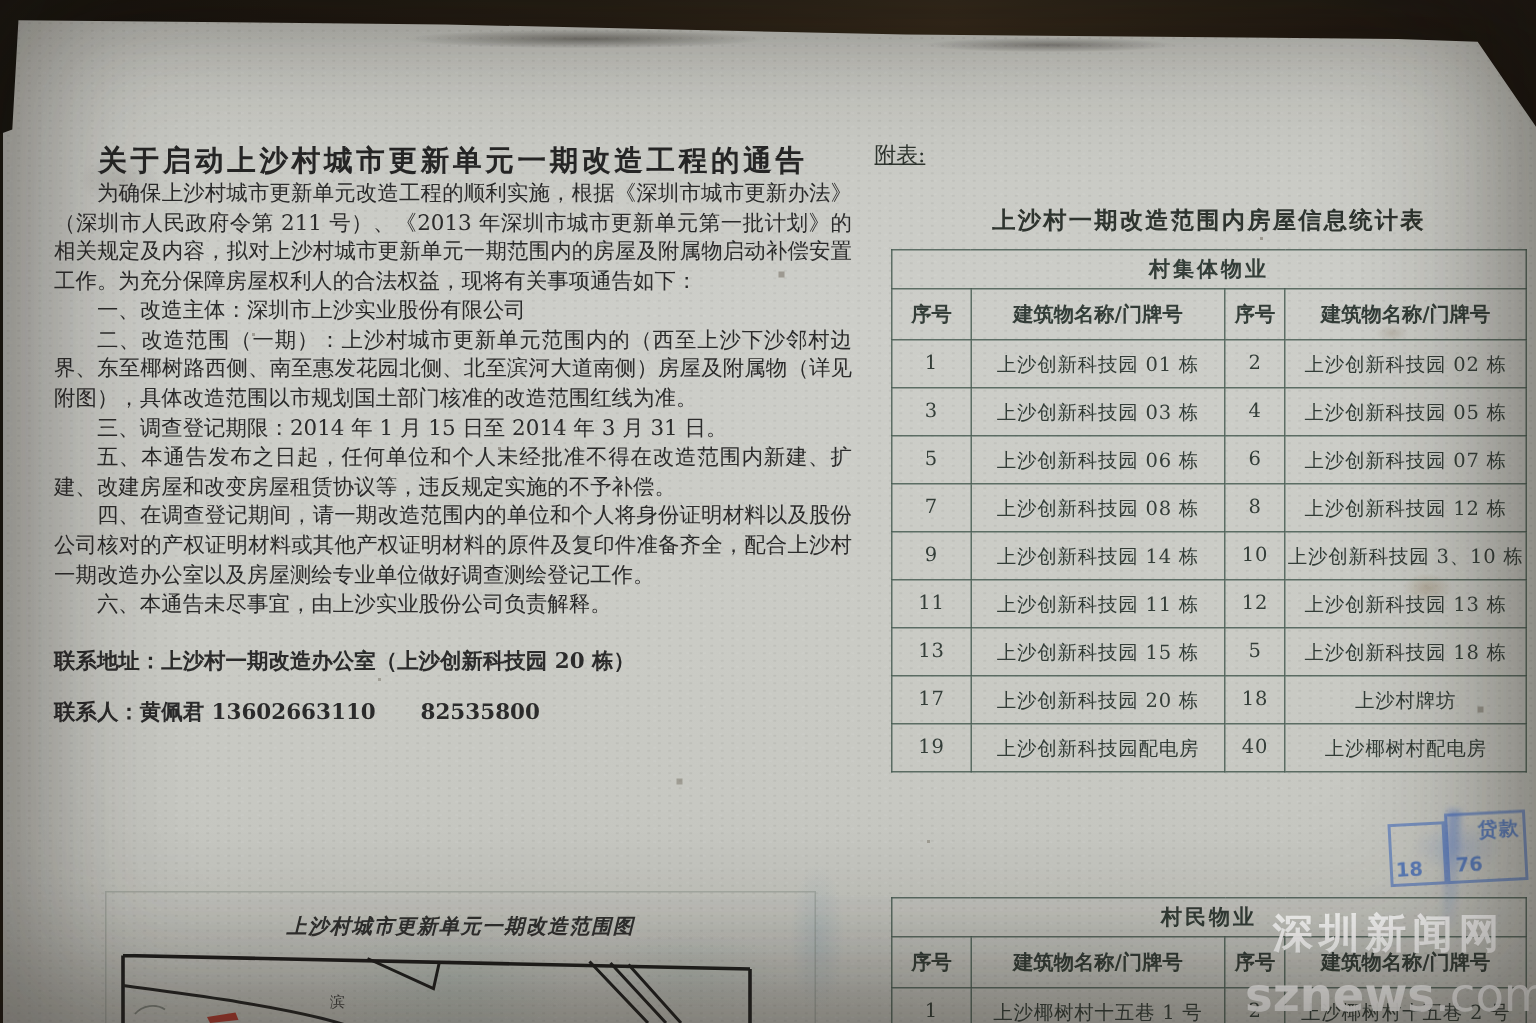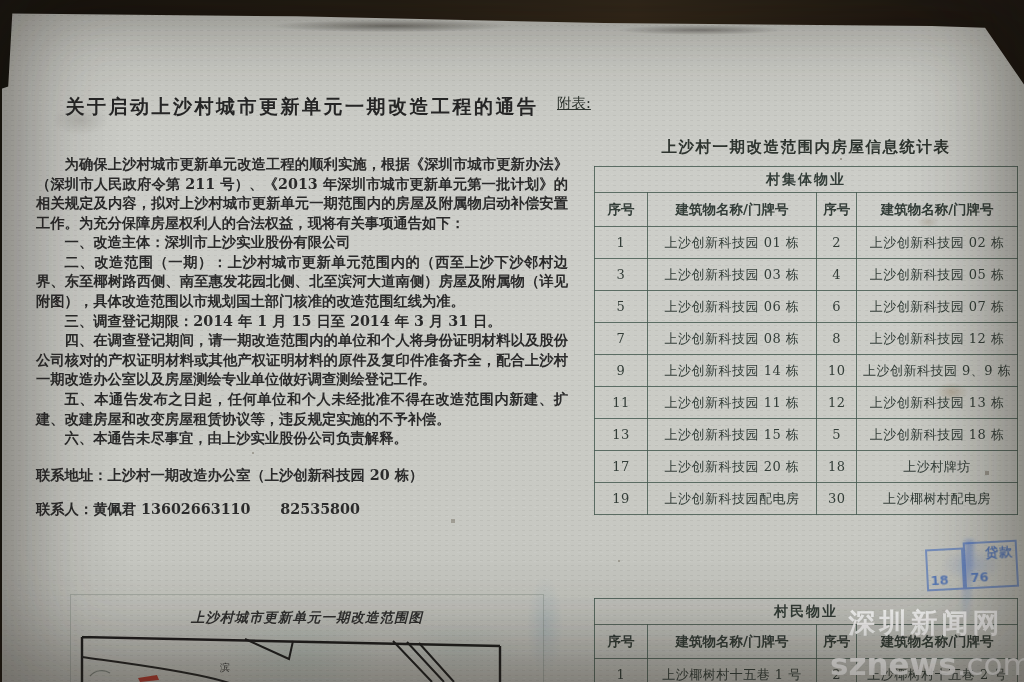--- a/index.html
+++ b/index.html
@@ -36,34 +36,34 @@
   .band{position:absolute;left:0;top:0;width:1024px;height:96px;
         background:linear-gradient(90deg,#100d08,#241c12 40%,#332819 62%,#140f0a);
         clip-path:polygon(0 0,100% 0,100% 88%,96.2% 29%,91% 27%,59% 24%,29% 17%,1.2% 14%,0.8% 90%,0 93%);
         filter:drop-shadow(0 2px 3px rgba(20,16,12,.55));}
   
   .print{position:absolute;inset:0;filter:blur(.3px);color:#2c2c2c;}
   .serif{font-family:"DejaVu Serif","Liberation Serif",serif;}
   .notice{position:absolute;left:36px;top:94px;width:532px;}
   .notice-title{font-size:19px;font-weight:bold;letter-spacing:2.5px;text-align:center;
                 color:#262626;margin:0;}
-  .notice-body{margin-top:35px;font-size:14.3px;line-height:1.37;text-align:justify;
-               color:#2b2b2b;font-weight:bold;}
+  .notice-body{font-size:14.3px;line-height:1.37;text-align:justify;
+               color:#2b2b2b;}
   .notice-body p{margin:0;text-indent:2em;}
   .contact{font-weight:bold;white-space:pre-wrap;font-size:14.3px;color:#2b2b2b;}
   .contact.addr{margin-top:17px;}
   .contact.person{margin-top:15px;}
   
   .map-box{position:absolute;left:70px;top:594px;width:472px;height:120px;
            border:1px solid rgba(125,135,128,.4);}
   .map-title{margin-top:14px;text-align:center;font-size:13.5px;font-weight:bold;
              letter-spacing:1px;color:#303030;font-style:italic;}
   .map-svg{position:absolute;left:80px;top:636px;}
   
-  .appendix-label{position:absolute;left:557px;top:94px;font-size:14.5px;color:#2f352f;text-decoration:underline;}
+  .appendix-label{position:absolute;left:583px;top:94px;font-size:14.5px;color:#2f352f;text-decoration:underline;}
   .table-title{position:absolute;left:594px;top:137px;width:424px;text-align:center;
                font-size:15.5px;font-weight:bold;letter-spacing:1.5px;color:#2e342f;}
   table.info{position:absolute;left:594px;width:424px;border-collapse:collapse;
              table-layout:fixed;color:#333d38;}
   table.t1{top:166px;} table.t2{top:598px;}
   table.info th,table.info td{border:1px solid rgba(72,92,82,.85);text-align:center;
              padding:0;overflow:hidden;white-space:nowrap;}
   th.group{height:25px;font-size:14px;letter-spacing:2px;font-weight:bold;}
   tr.cols th{height:33px;font-size:13.5px;font-weight:bold;}
   table.info td{height:31px;font-size:13px;letter-spacing:.5px;}
@@ -100,22 +100,22 @@
 
   <div class="print serif">
 
     <div class="notice">
       <h1 class="notice-title" style="font-family:'DejaVu Sans','Liberation Sans',sans-serif;">关于启动上沙村城市更新单元一期改造工程的通告</h1>
       <div class="notice-body">
         <p>为确保上沙村城市更新单元改造工程的顺利实施，根据《深圳市城市更新办法》（深圳市人民政府令第 211 号）、《2013 年深圳市城市更新单元第一批计划》的相关规定及内容，拟对上沙村城市更新单元一期范围内的房屋及附属物启动补偿安置工作。为充分保障房屋权利人的合法权益，现将有关事项通告如下：</p>
         <p>一、改造主体：深圳市上沙实业股份有限公司</p>
         <p>二、改造范围（一期）：上沙村城市更新单元范围内的（西至上沙下沙邻村边界、东至椰树路西侧、南至惠发花园北侧、北至滨河大道南侧）房屋及附属物（详见附图），具体改造范围以市规划国土部门核准的改造范围红线为准。</p>
         <p>三、调查登记期限：2014 年 1 月 15 日至 2014 年 3 月 31 日。</p>
+        <p>五、本通告发布之日起，任何单位和个人未经批准不得在改造范围内新建、扩建、改建房屋和改变房屋租赁协议等，违反规定实施的不予补偿。</p>
         <p>四、在调查登记期间，请一期改造范围内的单位和个人将身份证明材料以及股份公司核对的产权证明材料或其他产权证明材料的原件及复印件准备齐全，配合上沙村一期改造办公室以及房屋测绘专业单位做好调查测绘登记工作。</p>
-        <p>五、本通告发布之日起，任何单位和个人未经批准不得在改造范围内新建、扩建、改建房屋和改变房屋租赁协议等，违反规定实施的不予补偿。</p>
         <p>六、本通告未尽事宜，由上沙实业股份公司负责解释。</p>
       </div>
       <div class="contact addr">联系地址：上沙村一期改造办公室（上沙创新科技园 20 栋）</div>
       <div class="contact person">联系人：黄佩君 13602663110      82535800</div>
     </div>
 
     <div class="map-box">
       <div class="map-title">上沙村城市更新单元一期改造范围图</div>
     </div>
     <svg class="map-svg" width="422" height="46" viewBox="0 0 422 46">
@@ -171,21 +171,21 @@
           <tr>
             <td>7</td>
             <td>上沙创新科技园 08 栋</td>
             <td>8</td>
             <td>上沙创新科技园 12 栋</td>
           </tr>
           <tr>
             <td>9</td>
             <td>上沙创新科技园 14 栋</td>
             <td>10</td>
-            <td>上沙创新科技园 9、9 栋</td>
+            <td>上沙创新科技园 3、10 栋</td>
           </tr>
           <tr>
             <td>11</td>
             <td>上沙创新科技园 11 栋</td>
             <td>12</td>
             <td>上沙创新科技园 13 栋</td>
           </tr>
           <tr>
             <td>13</td>
             <td>上沙创新科技园 15 栋</td>
@@ -194,21 +194,21 @@
           </tr>
           <tr>
             <td>17</td>
             <td>上沙创新科技园 20 栋</td>
             <td>18</td>
             <td>上沙村牌坊</td>
           </tr>
           <tr>
             <td>19</td>
             <td>上沙创新科技园配电房</td>
-            <td>30</td>
+            <td>40</td>
             <td>上沙椰树村配电房</td>
           </tr>
         </tbody>
     </table>
 
     <table class="info t2">
       <colgroup>
           <col style="width:12.5%">
           <col style="width:40%">
           <col style="width:9.5%">

